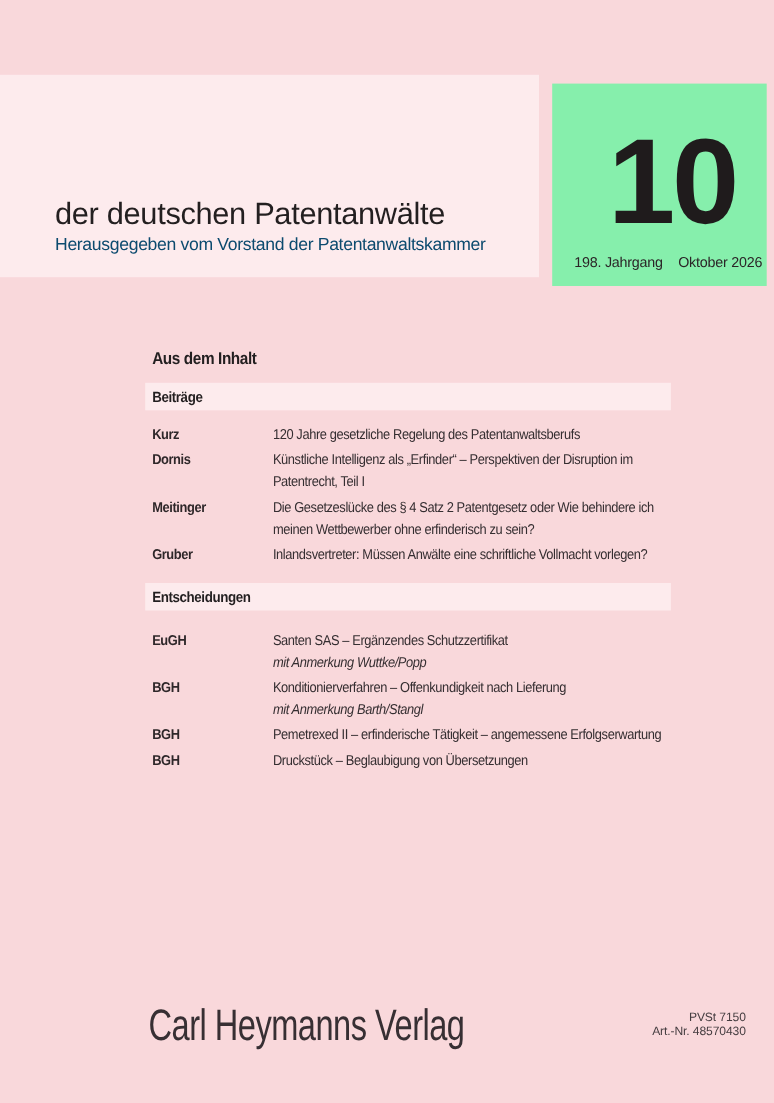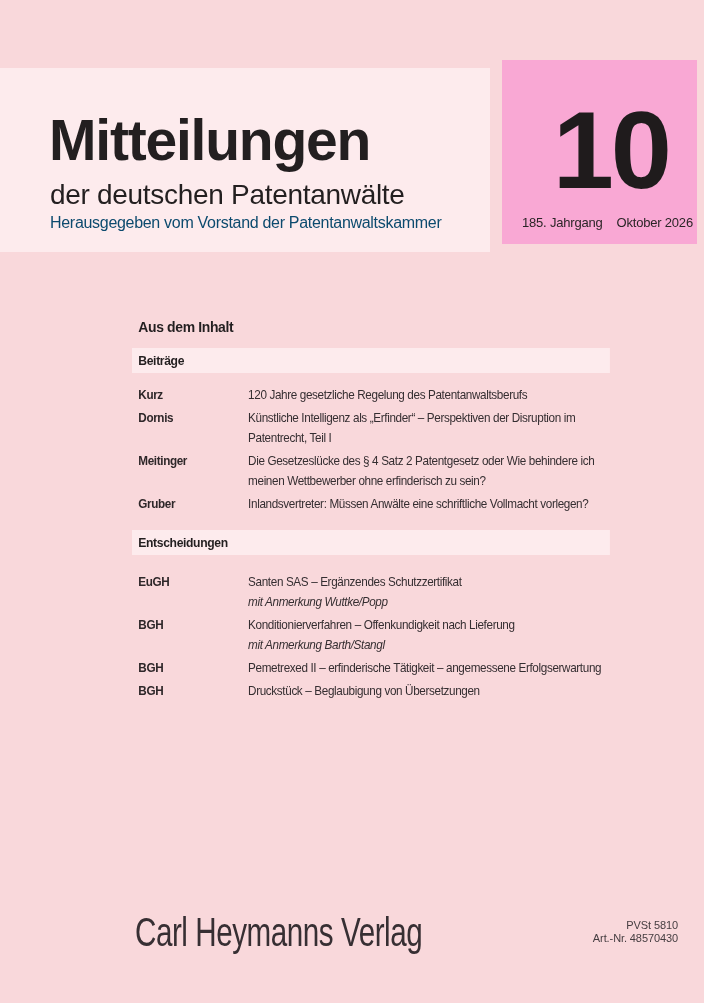--- a/index.html
+++ b/index.html
@@ -12,22 +12,22 @@
     position:relative;
   }
   .page{position:absolute;inset:0;}
 
   
   .mast-left{
     position:absolute;left:0;top:68px;width:490px;height:184px;
     background:#fdebed;
   }
   .mast-right{
-    position:absolute;left:502px;top:60px;width:195px;height:184px;
-    background:#f9a8d4;
+    position:absolute;left:502px;top:76px;width:195px;height:184px;
+    background:#86efac;
   }
   .journal-title{
     position:absolute;left:49px;top:44px;
     font-size:57px;line-height:1;font-weight:700;
     letter-spacing:-1.2px;color:#231f20;white-space:nowrap;
   }
   .journal-subtitle{
     position:absolute;left:50px;top:112px;
     font-size:28px;line-height:1.1;font-weight:400;
     letter-spacing:-0.3px;color:#231f20;white-space:nowrap;
@@ -84,29 +84,28 @@
     font-size:11px;line-height:13px;color:#453d40;
     text-align:right;letter-spacing:-0.1px;
   }
 </style>
 </head>
 <body>
 
 <div class="page">
 
   <div class="mast-left">
-    <div class="journal-title">Mitteilungen</div>
     <div class="journal-subtitle">der deutschen Patentanwälte</div>
     <div class="journal-publine">Herausgegeben vom Vorstand der Patentanwaltskammer</div>
   </div>
 
   <div class="mast-right">
     <div class="issue-no">10</div>
     <div class="issue-meta">
-      <span>185. Jahrgang</span>
+      <span>198. Jahrgang</span>
       <span>Oktober 2026</span>
     </div>
   </div>
 
   <div class="toc">
     <h2 class="toc-heading">Aus dem Inhalt</h2>
 
     <div class="section-bar">Beiträge</div>
     <div class="entries">
       <div class="entry">
@@ -167,17 +166,17 @@
         <div class="tcol">
           <div class="t">Druckstück – Beglaubigung von Übersetzungen</div>
 
         </div>
       </div>
     </div>
   </div>
 
   <div class="footer-publisher">Carl Heymanns Verlag</div>
   <div class="footer-codes">
-    <div>PVSt 5810</div>
+    <div>PVSt 7150</div>
     <div>Art.-Nr. 48570430</div>
   </div>
 
 </div>
 
 </body></html>

